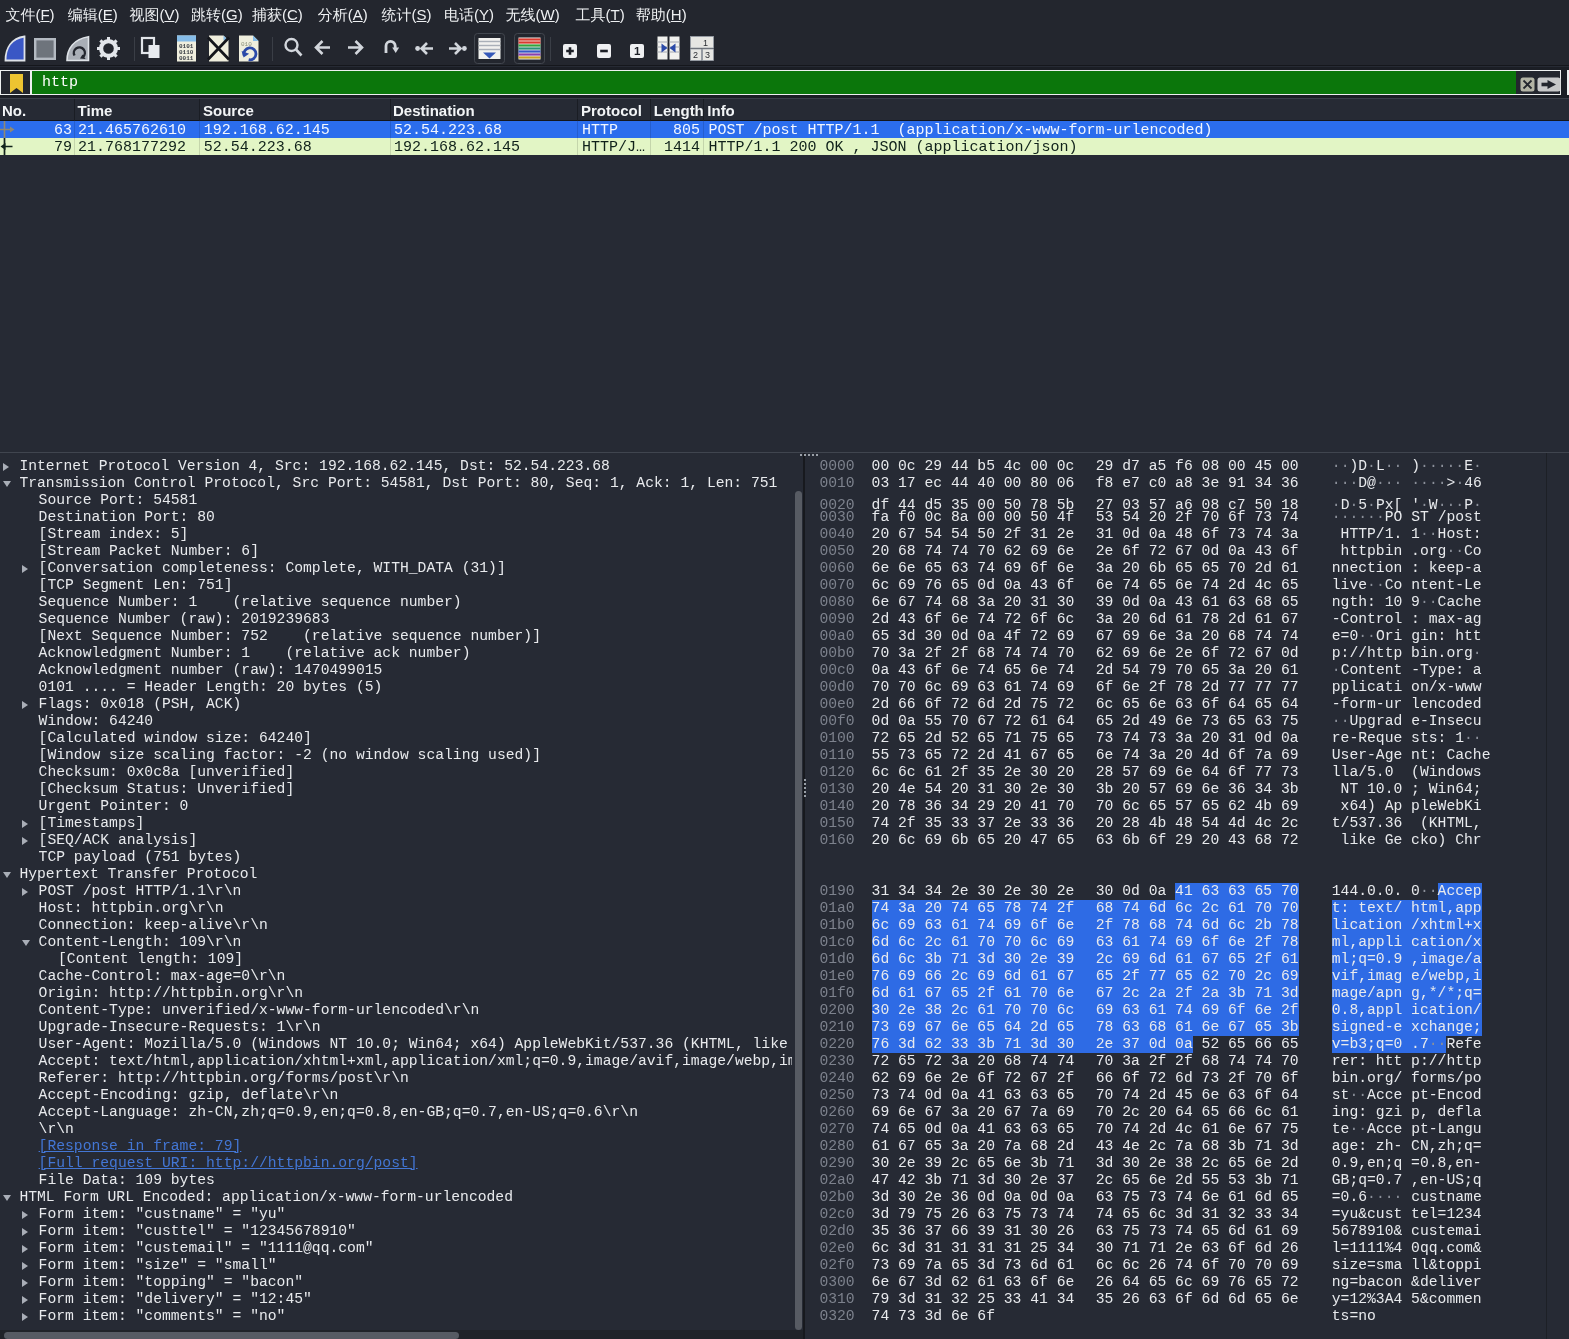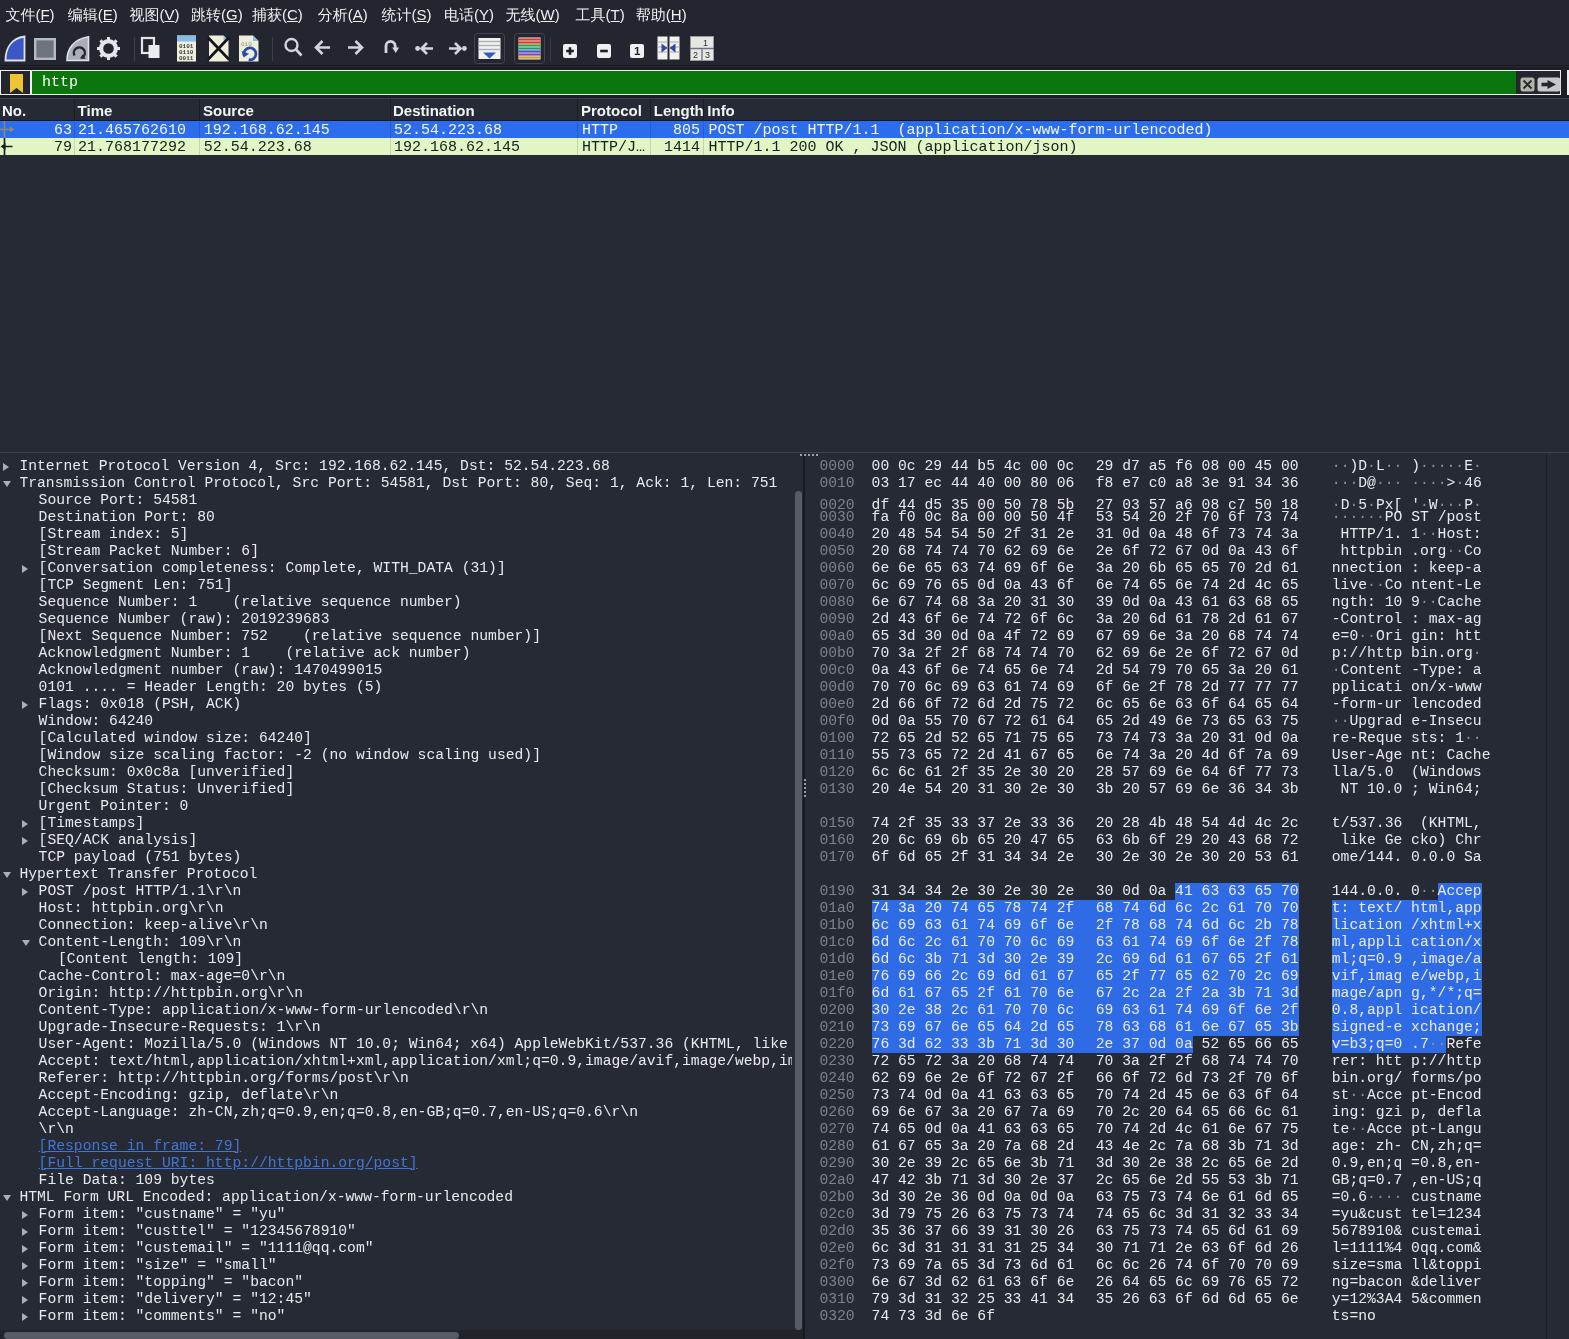--- a/index.html
+++ b/index.html
@@ -259,21 +259,21 @@
 <div class="tl" style="top:362px"><em class="er" style="left:22px"></em><span style="left:38.6px">[Timestamps]</span></div>
 <div class="tl" style="top:396px"><span style="left:38.6px">TCP payload (751 bytes)</span></div>
 <div class="tl" style="top:413px"><em class="ed" style="left:3px"></em><span style="left:19.4px">Hypertext Transfer Protocol</span></div>
 <div class="tl" style="top:430px"><em class="er" style="left:22px"></em><span style="left:38.6px">POST /post HTTP/1.1\r\n</span></div>
 <div class="tl" style="top:447px"><span style="left:38.6px">Host: httpbin.org\r\n</span></div>
 <div class="tl" style="top:464px"><span style="left:38.6px">Connection: keep-alive\r\n</span></div>
 <div class="tl" style="top:481px"><em class="ed" style="left:22px"></em><span style="left:38.6px">Content-Length: 109\r\n</span></div>
 <div class="tl" style="top:498px"><span style="left:58.0px">[Content length: 109]</span></div>
 <div class="tl" style="top:515px"><span style="left:38.6px">Cache-Control: max-age=0\r\n</span></div>
 <div class="tl" style="top:532px"><span style="left:38.6px">Origin: http://httpbin.org\r\n</span></div>
-<div class="tl" style="top:549px"><span style="left:38.6px">Content-Type: application/x-www-form-urlencoded\r\n</span></div>
+<div class="tl" style="top:549px"><span style="left:38.6px">Content-Type: unverified/x-www-form-urlencoded\r\n</span></div>
 <div class="tl" style="top:566px"><span style="left:38.6px">Upgrade-Insecure-Requests: 1\r\n</span></div>
 <div class="tl" style="top:583px"><span style="left:38.6px">User-Agent: Mozilla/5.0 (Windows NT 10.0; Win64; x64) AppleWebKit/537.36 (KHTML, like Gecko) Chrome/144.0.0.0 Safari/537.36 Edg/144.0.0.0\r\n</span></div>
 <div class="tl" style="top:600px"><span style="left:38.6px">Accept: text/html,application/xhtml+xml,application/xml;q=0.9,image/avif,image/webp,image/apng,*/*;q=0.8,application/signed-exchange;v=b3;q=0.7\r\n</span></div>
 <div class="tl" style="top:634px"><span style="left:38.6px">Accept-Encoding: gzip, deflate\r\n</span></div>
 <div class="tl" style="top:617px"><span style="left:38.6px">Referer: http://httpbin.org/forms/post\r\n</span></div>
 <div class="tl" style="top:651px"><span style="left:38.6px">Accept-Language: zh-CN,zh;q=0.9,en;q=0.8,en-GB;q=0.7,en-US;q=0.6\r\n</span></div>
 <div class="tl" style="top:668px"><span style="left:38.6px">\r\n</span></div>
 <div class="tl" style="top:685px"><span class="lk" style="left:38.6px">[Response in frame: 79]</span></div>
 <div class="tl" style="top:702px"><span class="lk" style="left:38.6px">[Full request URI: http://httpbin.org/post]</span></div>
 <div class="tl" style="top:719px"><span style="left:38.6px">File Data: 109 bytes</span></div>
@@ -299,39 +299,39 @@
       <i style="left:803.5px;top:330px"></i>
       <i style="left:803.5px;top:334px"></i>
       <i style="left:803.5px;top:338px"></i>
       <i style="left:803.5px;top:342px"></i>
     </div>
  <div id="hex">
 <div class="hr" style="top:5px"><span class="o" style="left:13.4px">0000</span><span style="left:65.6px">00 0c 29 44 b5 4c 00 0c</span><span style="left:289.8px">29 d7 a5 f6 08 00 45 00</span><span style="left:525.8px"><i>·</i><i>·</i>)D<i>·</i>L<i>·</i><i>·</i> )<i>·</i><i>·</i><i>·</i><i>·</i><i>·</i>E<i>·</i></span></div>
 <div class="hr" style="top:22px"><span class="o" style="left:13.4px">0010</span><span style="left:65.6px">03 17 ec 44 40 00 80 06</span><span style="left:289.8px">f8 e7 c0 a8 3e 91 34 36</span><span style="left:525.8px"><i>·</i><i>·</i><i>·</i>D@<i>·</i><i>·</i><i>·</i> <i>·</i><i>·</i><i>·</i><i>·</i>&gt;<i>·</i>46</span></div>
 <div class="hr" style="top:44px"><span class="o" style="left:13.4px">0020</span><span style="left:65.6px">df 44 d5 35 00 50 78 5b</span><span style="left:289.8px">27 03 57 a6 08 c7 50 18</span><span style="left:525.8px"><i>·</i>D<i>·</i>5<i>·</i>Px[ '<i>·</i>W<i>·</i><i>·</i><i>·</i>P<i>·</i></span></div>
 <div class="hr" style="top:56px"><span class="o" style="left:13.4px">0030</span><span style="left:65.6px">fa f0 0c 8a 00 00 50 4f</span><span style="left:289.8px">53 54 20 2f 70 6f 73 74</span><span style="left:525.8px"><i>·</i><i>·</i><i>·</i><i>·</i><i>·</i><i>·</i>PO ST /post</span></div>
-<div class="hr" style="top:73px"><span class="o" style="left:13.4px">0040</span><span style="left:65.6px">20 48 54 54 50 2f 31 2e</span><span style="left:289.8px">31 0d 0a 48 6f 73 74 3a</span><span style="left:525.8px"> HTTP/1. 1<i>·</i><i>·</i>Host:</span></div>
+<div class="hr" style="top:73px"><span class="o" style="left:13.4px">0040</span><span style="left:65.6px">20 67 54 54 50 2f 31 2e</span><span style="left:289.8px">31 0d 0a 48 6f 73 74 3a</span><span style="left:525.8px"> HTTP/1. 1<i>·</i><i>·</i>Host:</span></div>
 <div class="hr" style="top:90px"><span class="o" style="left:13.4px">0050</span><span style="left:65.6px">20 68 74 74 70 62 69 6e</span><span style="left:289.8px">2e 6f 72 67 0d 0a 43 6f</span><span style="left:525.8px"> httpbin .org<i>·</i><i>·</i>Co</span></div>
 <div class="hr" style="top:107px"><span class="o" style="left:13.4px">0060</span><span style="left:65.6px">6e 6e 65 63 74 69 6f 6e</span><span style="left:289.8px">3a 20 6b 65 65 70 2d 61</span><span style="left:525.8px">nnection : keep-a</span></div>
 <div class="hr" style="top:124px"><span class="o" style="left:13.4px">0070</span><span style="left:65.6px">6c 69 76 65 0d 0a 43 6f</span><span style="left:289.8px">6e 74 65 6e 74 2d 4c 65</span><span style="left:525.8px">live<i>·</i><i>·</i>Co ntent-Le</span></div>
 <div class="hr" style="top:141px"><span class="o" style="left:13.4px">0080</span><span style="left:65.6px">6e 67 74 68 3a 20 31 30</span><span style="left:289.8px">39 0d 0a 43 61 63 68 65</span><span style="left:525.8px">ngth: 10 9<i>·</i><i>·</i>Cache</span></div>
 <div class="hr" style="top:158px"><span class="o" style="left:13.4px">0090</span><span style="left:65.6px">2d 43 6f 6e 74 72 6f 6c</span><span style="left:289.8px">3a 20 6d 61 78 2d 61 67</span><span style="left:525.8px">-Control : max-ag</span></div>
 <div class="hr" style="top:175px"><span class="o" style="left:13.4px">00a0</span><span style="left:65.6px">65 3d 30 0d 0a 4f 72 69</span><span style="left:289.8px">67 69 6e 3a 20 68 74 74</span><span style="left:525.8px">e=0<i>·</i><i>·</i>Ori gin: htt</span></div>
 <div class="hr" style="top:192px"><span class="o" style="left:13.4px">00b0</span><span style="left:65.6px">70 3a 2f 2f 68 74 74 70</span><span style="left:289.8px">62 69 6e 2e 6f 72 67 0d</span><span style="left:525.8px">p://http bin.org<i>·</i></span></div>
 <div class="hr" style="top:209px"><span class="o" style="left:13.4px">00c0</span><span style="left:65.6px">0a 43 6f 6e 74 65 6e 74</span><span style="left:289.8px">2d 54 79 70 65 3a 20 61</span><span style="left:525.8px"><i>·</i>Content -Type: a</span></div>
 <div class="hr" style="top:226px"><span class="o" style="left:13.4px">00d0</span><span style="left:65.6px">70 70 6c 69 63 61 74 69</span><span style="left:289.8px">6f 6e 2f 78 2d 77 77 77</span><span style="left:525.8px">pplicati on/x-www</span></div>
 <div class="hr" style="top:243px"><span class="o" style="left:13.4px">00e0</span><span style="left:65.6px">2d 66 6f 72 6d 2d 75 72</span><span style="left:289.8px">6c 65 6e 63 6f 64 65 64</span><span style="left:525.8px">-form-ur lencoded</span></div>
 <div class="hr" style="top:260px"><span class="o" style="left:13.4px">00f0</span><span style="left:65.6px">0d 0a 55 70 67 72 61 64</span><span style="left:289.8px">65 2d 49 6e 73 65 63 75</span><span style="left:525.8px"><i>·</i><i>·</i>Upgrad e-Insecu</span></div>
 <div class="hr" style="top:277px"><span class="o" style="left:13.4px">0100</span><span style="left:65.6px">72 65 2d 52 65 71 75 65</span><span style="left:289.8px">73 74 73 3a 20 31 0d 0a</span><span style="left:525.8px">re-Reque sts: 1<i>·</i><i>·</i></span></div>
 <div class="hr" style="top:294px"><span class="o" style="left:13.4px">0110</span><span style="left:65.6px">55 73 65 72 2d 41 67 65</span><span style="left:289.8px">6e 74 3a 20 4d 6f 7a 69</span><span style="left:525.8px">User-Age nt: Cache</span></div>
 <div class="hr" style="top:311px"><span class="o" style="left:13.4px">0120</span><span style="left:65.6px">6c 6c 61 2f 35 2e 30 20</span><span style="left:289.8px">28 57 69 6e 64 6f 77 73</span><span style="left:525.8px">lla/5.0  (Windows</span></div>
 <div class="hr" style="top:328px"><span class="o" style="left:13.4px">0130</span><span style="left:65.6px">20 4e 54 20 31 30 2e 30</span><span style="left:289.8px">3b 20 57 69 6e 36 34 3b</span><span style="left:525.8px"> NT 10.0 ; Win64;</span></div>
+<div class="hr" style="top:345px"><span class="o" style="left:13.4px">0140</span><span style="left:65.6px">20 78 36 34 29 20 41 70</span><span style="left:289.8px">70 6c 65 57 65 62 4b 69</span><span style="left:525.8px"> x64) Ap pleWebKi</span></div>
 <div class="hr" style="top:362px"><span class="o" style="left:13.4px">0150</span><span style="left:65.6px">74 2f 35 33 37 2e 33 36</span><span style="left:289.8px">20 28 4b 48 54 4d 4c 2c</span><span style="left:525.8px">t/537.36  (KHTML,</span></div>
 <div class="hr" style="top:379px"><span class="o" style="left:13.4px">0160</span><span style="left:65.6px">20 6c 69 6b 65 20 47 65</span><span style="left:289.8px">63 6b 6f 29 20 43 68 72</span><span style="left:525.8px"> like Ge cko) Chr</span></div>
-<div class="hr" style="top:396px"><span class="o" style="left:13.4px">0170</span><span style="left:65.6px">6f 6d 65 2f 31 34 34 2e</span><span style="left:289.8px">30 2e 30 2e 30 20 53 61</span><span style="left:525.8px">ome/144. 0.0.0 Sa</span></div>
 <div class="hr" style="top:430px"><b style="left:369.2px;width:123.5px"></b><b style="left:631.6px;width:44.1px"></b><span class="o" style="left:13.4px">0190</span><span style="left:65.6px">31 34 34 2e 30 2e 30 2e</span><span style="left:289.8px">30 0d 0a 41 63 63 65 70</span><span style="left:525.8px">144.0.0. 0<i>·</i><i>·</i>Accep</span></div>
 <div class="hr" style="top:447px"><b style="left:65.6px;width:427.1px"></b><b style="left:525.8px;width:149.9px"></b><span class="o" style="left:13.4px">01a0</span><span style="left:65.6px">74 3a 20 74 65 78 74 2f</span><span style="left:289.8px">68 74 6d 6c 2c 61 70 70</span><span style="left:525.8px">t: text/ html,app</span></div>
 <div class="hr" style="top:464px"><b style="left:65.6px;width:427.1px"></b><b style="left:525.8px;width:149.9px"></b><span class="o" style="left:13.4px">01b0</span><span style="left:65.6px">6c 69 63 61 74 69 6f 6e</span><span style="left:289.8px">2f 78 68 74 6d 6c 2b 78</span><span style="left:525.8px">lication /xhtml+x</span></div>
 <div class="hr" style="top:481px"><b style="left:65.6px;width:427.1px"></b><b style="left:525.8px;width:149.9px"></b><span class="o" style="left:13.4px">01c0</span><span style="left:65.6px">6d 6c 2c 61 70 70 6c 69</span><span style="left:289.8px">63 61 74 69 6f 6e 2f 78</span><span style="left:525.8px">ml,appli cation/x</span></div>
 <div class="hr" style="top:498px"><b style="left:65.6px;width:427.1px"></b><b style="left:525.8px;width:149.9px"></b><span class="o" style="left:13.4px">01d0</span><span style="left:65.6px">6d 6c 3b 71 3d 30 2e 39</span><span style="left:289.8px">2c 69 6d 61 67 65 2f 61</span><span style="left:525.8px">ml;q=0.9 ,image/a</span></div>
 <div class="hr" style="top:515px"><b style="left:65.6px;width:427.1px"></b><b style="left:525.8px;width:149.9px"></b><span class="o" style="left:13.4px">01e0</span><span style="left:65.6px">76 69 66 2c 69 6d 61 67</span><span style="left:289.8px">65 2f 77 65 62 70 2c 69</span><span style="left:525.8px">vif,imag e/webp,i</span></div>
 <div class="hr" style="top:532px"><b style="left:65.6px;width:427.1px"></b><b style="left:525.8px;width:149.9px"></b><span class="o" style="left:13.4px">01f0</span><span style="left:65.6px">6d 61 67 65 2f 61 70 6e</span><span style="left:289.8px">67 2c 2a 2f 2a 3b 71 3d</span><span style="left:525.8px">mage/apn g,*/*;q=</span></div>
 <div class="hr" style="top:549px"><b style="left:65.6px;width:427.1px"></b><b style="left:525.8px;width:149.9px"></b><span class="o" style="left:13.4px">0200</span><span style="left:65.6px">30 2e 38 2c 61 70 70 6c</span><span style="left:289.8px">69 63 61 74 69 6f 6e 2f</span><span style="left:525.8px">0.8,appl ication/</span></div>
 <div class="hr" style="top:566px"><b style="left:65.6px;width:427.1px"></b><b style="left:525.8px;width:149.9px"></b><span class="o" style="left:13.4px">0210</span><span style="left:65.6px">73 69 67 6e 65 64 2d 65</span><span style="left:289.8px">78 63 68 61 6e 67 65 3b</span><span style="left:525.8px">signed-e xchange;</span></div>
 <div class="hr" style="top:583px"><b style="left:65.6px;width:321.2px"></b><b style="left:525.8px;width:114.7px"></b><span class="o" style="left:13.4px">0220</span><span style="left:65.6px">76 3d 62 33 3b 71 3d 30</span><span style="left:289.8px">2e 37 0d 0a 52 65 66 65</span><span style="left:525.8px">v=b3;q=0 .7<i>·</i><i>·</i>Refe</span></div>

